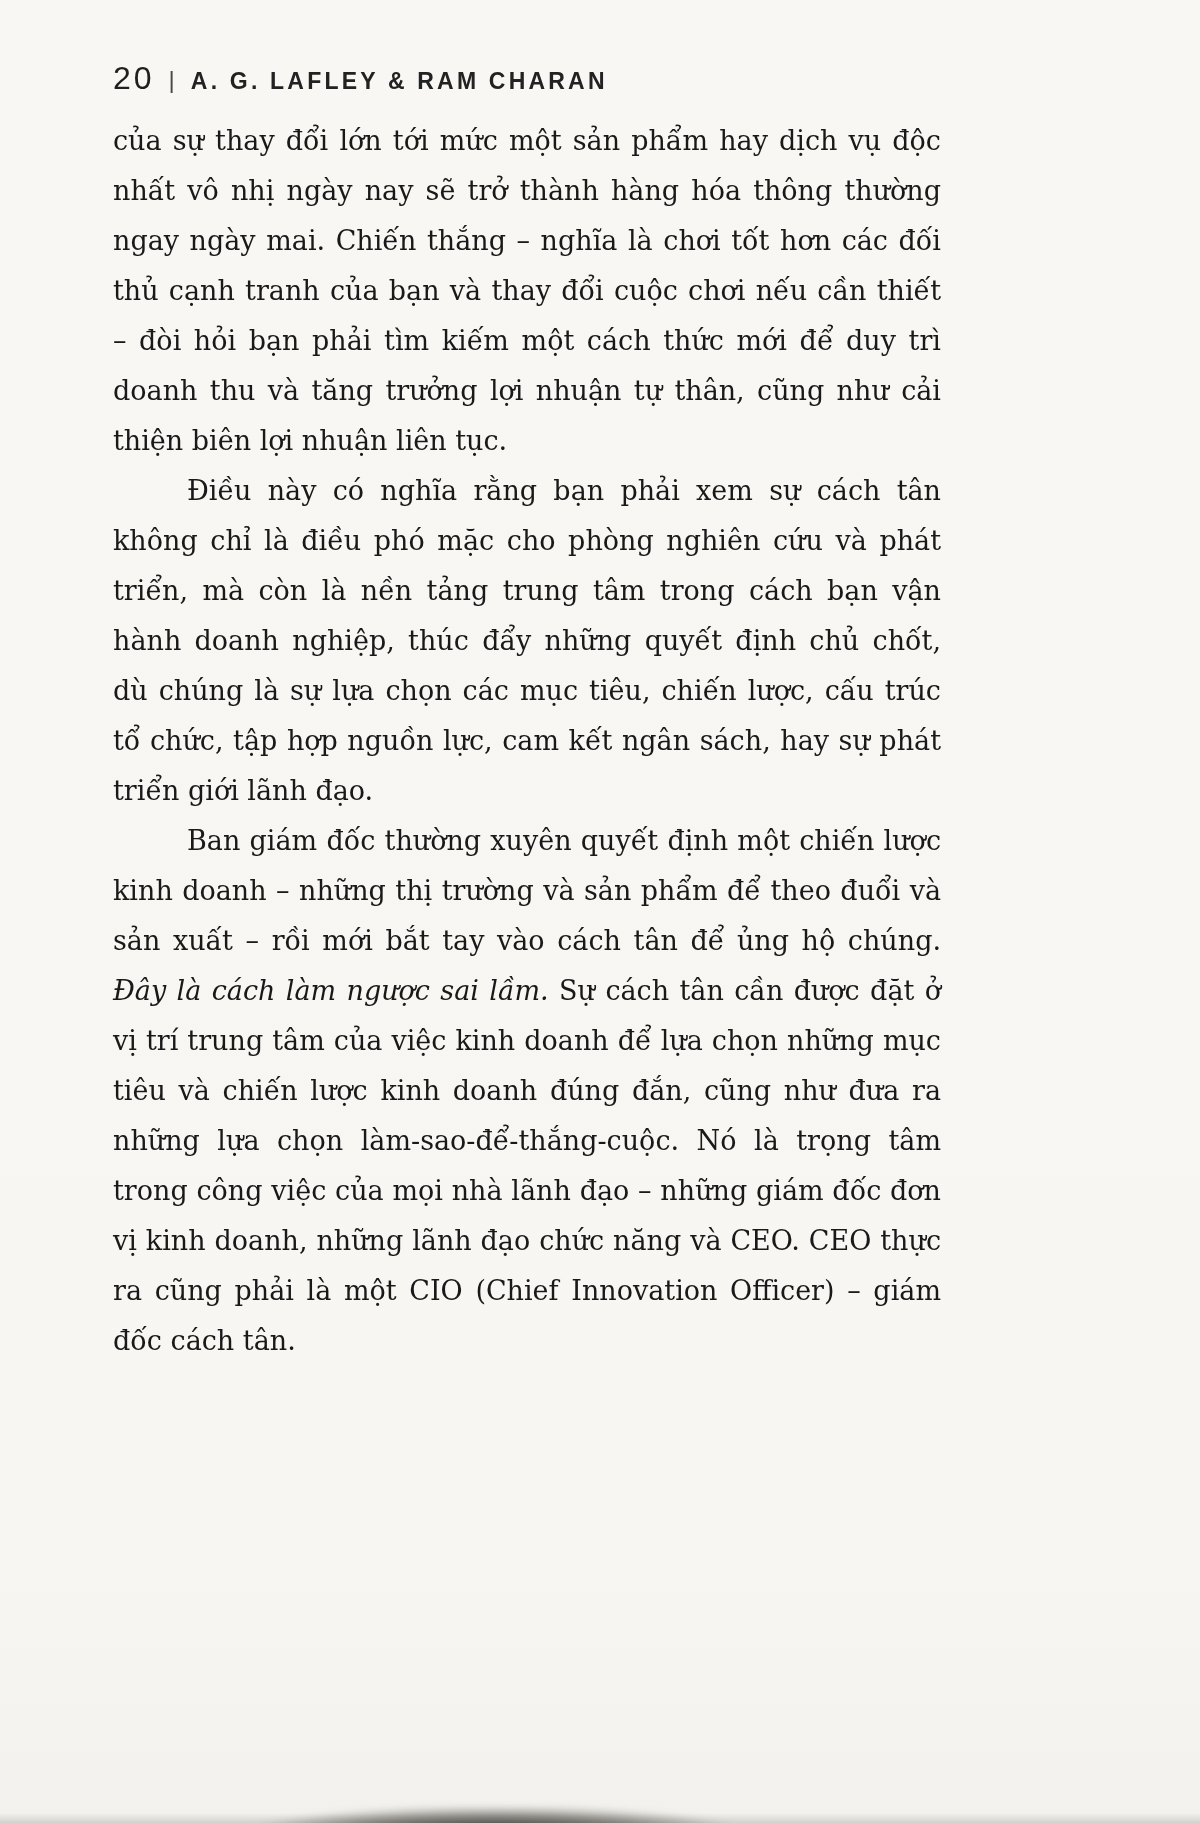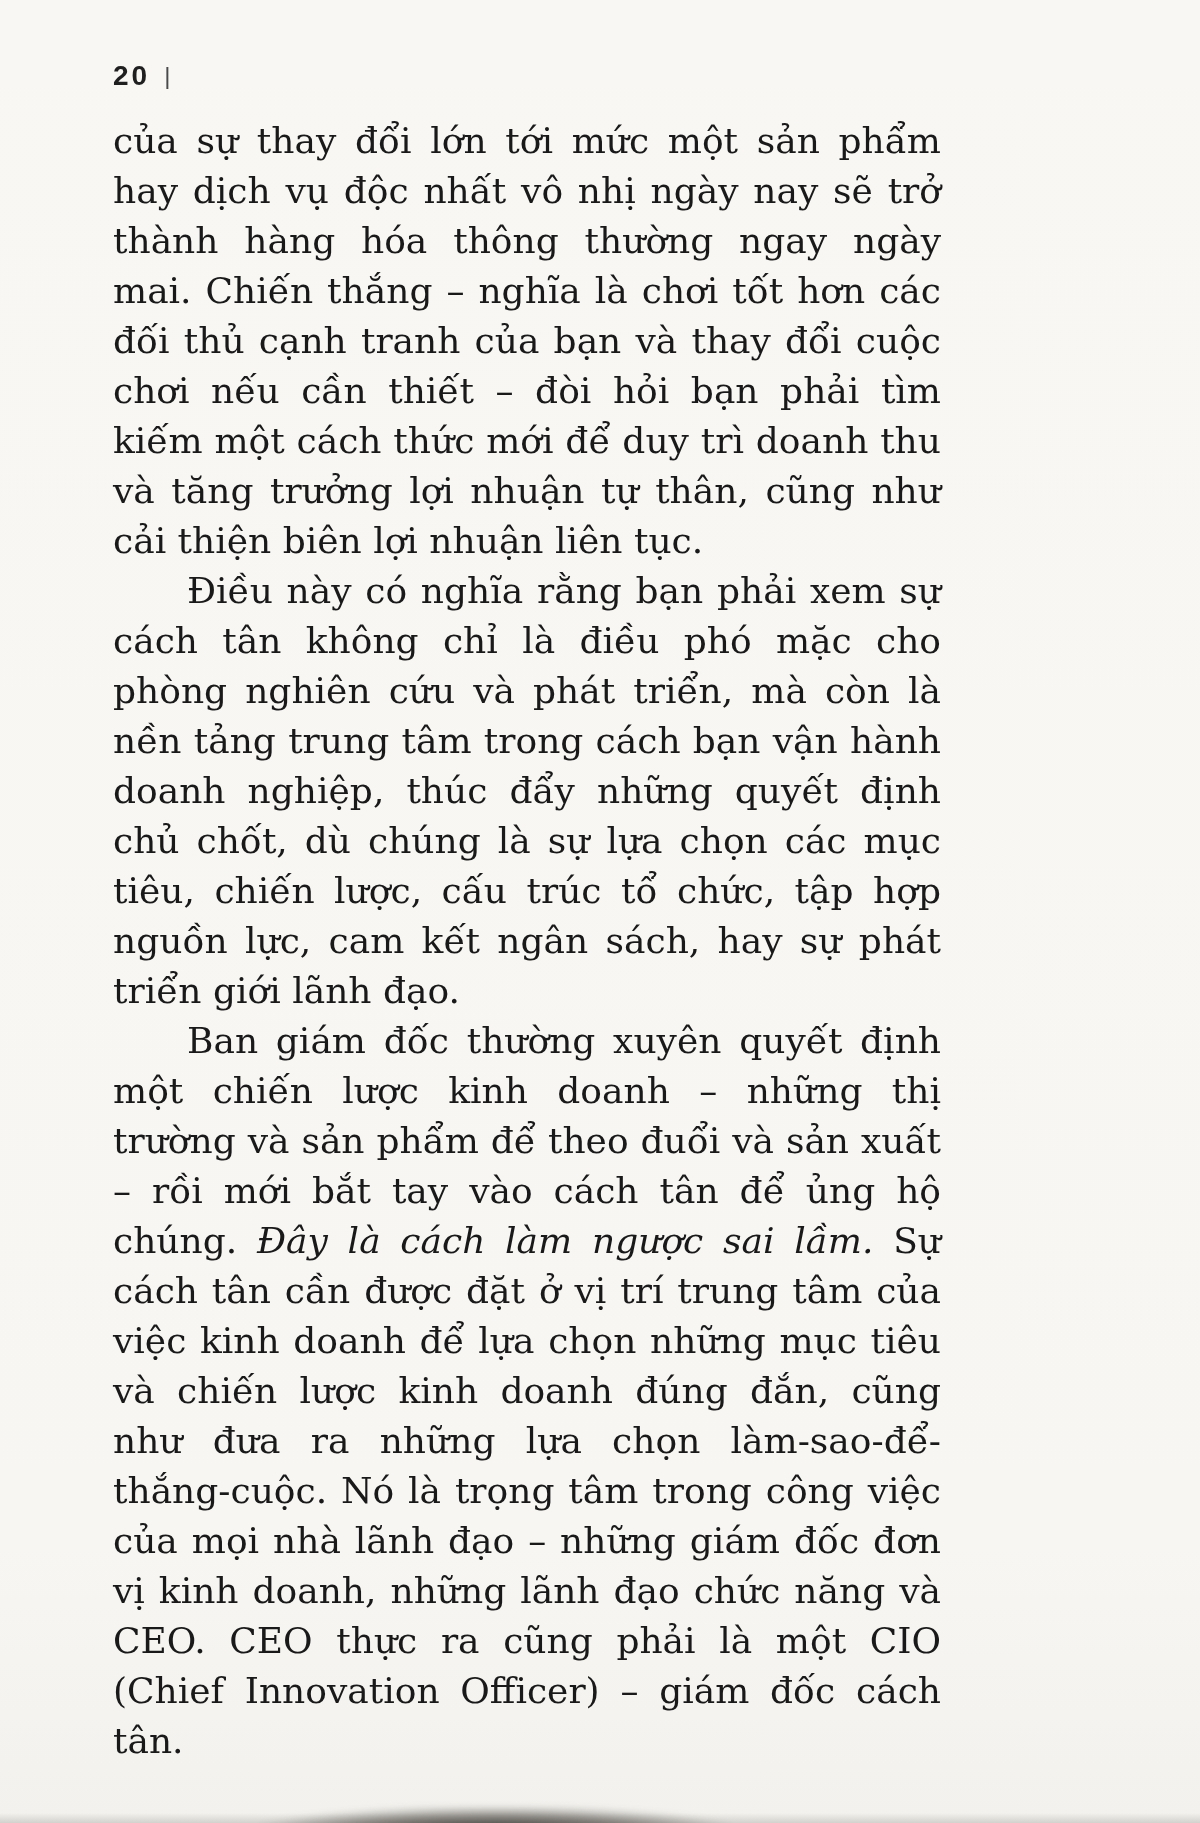--- a/index.html
+++ b/index.html
@@ -23,43 +23,43 @@
     position: absolute;
     top: 60px;
     left: 113px;
     display: flex;
     align-items: baseline;
     font-family: "Liberation Sans", sans-serif;
     color: #1f1f1f;
     white-space: nowrap;
   }
   .page-number {
-    font-size: 28px;
-    font-weight: 700;
+    font-size: 32px;
+    font-weight: 400;
     letter-spacing: 3px;
   }
   .head-separator {
     font-size: 24px;
     font-weight: 300;
     color: #4a4a4a;
     margin: 0 16px 0 14px;
     transform: translateY(-1px);
   }
   .authors {
     font-size: 23px;
     font-weight: 600;
     letter-spacing: 3.2px;
     color: #222222;
   }
   .body-text {
     position: absolute;
     top: 116px;
     left: 113px;
     width: 828px;
-    font-size: 36px;
+    font-size: 27px;
     line-height: 50px;
     text-align: justify;
     color: #191919;
     text-justify: inter-word;
   }
   .para {
     margin: 0;
     padding: 0;
     text-indent: 74px;
   }
@@ -88,20 +88,21 @@
   }
 </style>
 </head>
 <body>
 
 <div class="page">
 
   <header class="running-head">
     <span class="page-number">20</span>
     <span class="head-separator">|</span>
+    <span class="authors">A. G. LAFLEY &amp; RAM CHARAN</span>
   </header>
 
   <main class="body-text">
     <p class="para no-indent">của sự thay đổi lớn tới mức một sản phẩm hay dịch vụ độc nhất vô nhị ngày nay sẽ trở thành hàng hóa thông thường ngay ngày mai. Chiến thắng – nghĩa là chơi tốt hơn các đối thủ cạnh tranh của bạn và thay đổi cuộc chơi nếu cần thiết – đòi hỏi bạn phải tìm kiếm một cách thức mới để duy trì doanh thu và tăng trưởng lợi nhuận tự thân, cũng như cải thiện biên lợi nhuận liên tục.</p>
     <p class="para">Điều này có nghĩa rằng bạn phải xem sự cách tân không chỉ là điều phó mặc cho phòng nghiên cứu và phát triển, mà còn là nền tảng trung tâm trong cách bạn vận hành doanh nghiệp, thúc đẩy những quyết định chủ chốt, dù chúng là sự lựa chọn các mục tiêu, chiến lược, cấu trúc tổ chức, tập hợp nguồn lực, cam kết ngân sách, hay sự phát triển giới lãnh đạo.</p>
     <p class="para"><span>Ban giám đốc thường xuyên quyết định một chiến lược kinh doanh – những thị trường và sản phẩm để theo đuổi và sản xuất – rồi mới bắt tay vào cách tân để ủng hộ chúng. </span><em>Đây là cách làm ngược sai lầm.</em><span> Sự cách tân cần được đặt ở vị trí trung tâm của việc kinh doanh để lựa chọn những mục tiêu và chiến lược kinh doanh đúng đắn, cũng như đưa ra những lựa chọn làm-sao-để-thắng-cuộc. Nó là trọng tâm trong công việc của mọi nhà lãnh đạo – những giám đốc đơn vị kinh doanh, những lãnh đạo chức năng và CEO. CEO thực ra cũng phải là một CIO (Chief Innovation Officer) – giám đốc cách tân.</span></p>
   </main>
 
   <div class="scan-edge-shadow"></div>
   <div class="scan-artifact"></div>

